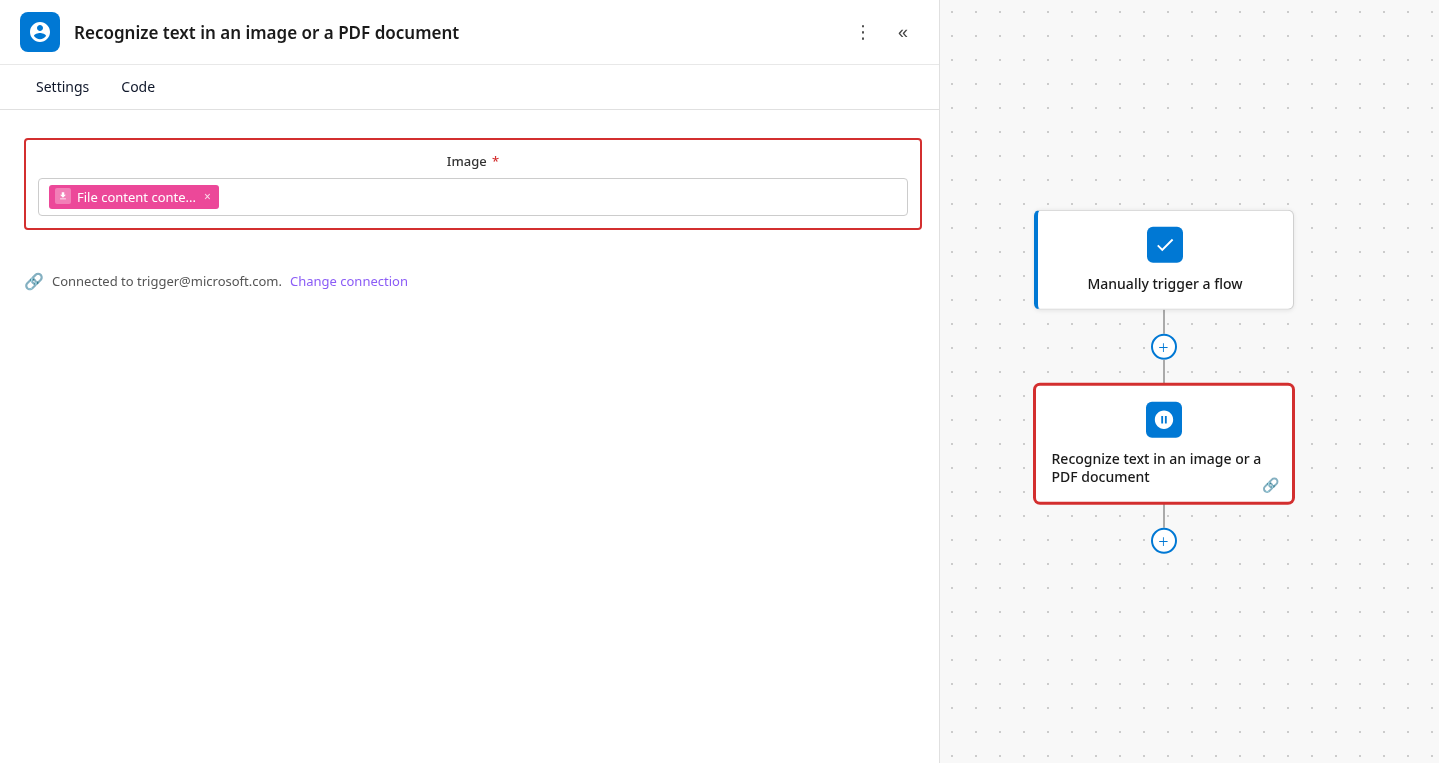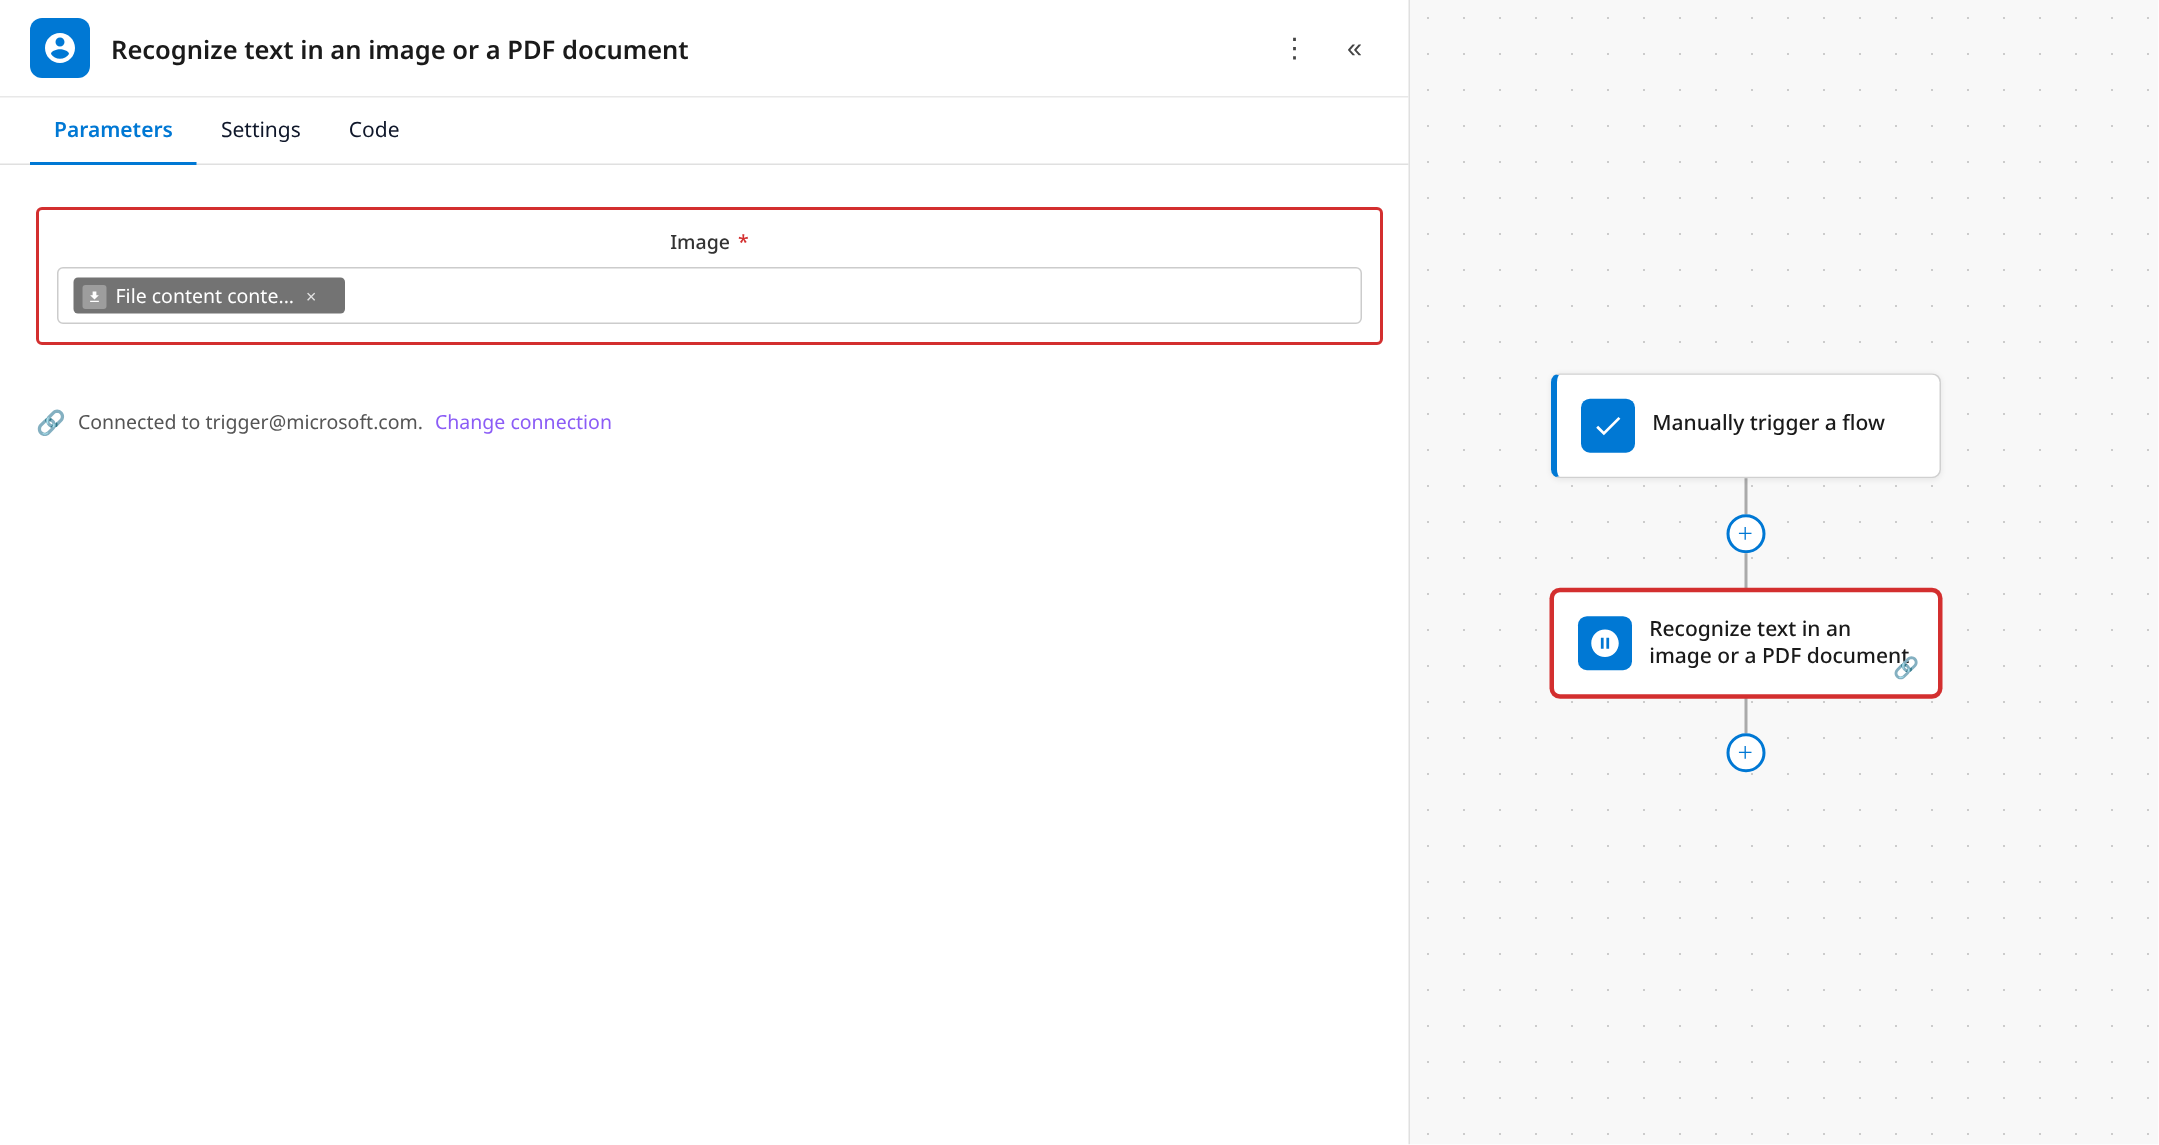--- a/index.html
+++ b/index.html
@@ -136,25 +136,25 @@
       border-radius: 4px;
       padding: 6px 10px;
       min-height: 38px;
       display: flex;
       align-items: center;
       background: #fff;
     }
 
     .token {
       display: inline-flex;
-      align-items: flex-end;
+      align-items: flex-start;
       gap: 6px;
-      background: #737373;
+      background: #ec4899;
       color: white;
-      padding: 3px 19px 3px 6px;
+      padding: 3px 8px 3px 6px;
       border-radius: 3px;
       font-size: 13px;
     }
 
     .token-icon {
       width: 16px;
       height: 16px;
       background: rgba(255,255,255,0.3);
       border-radius: 2px;
       display: flex;
@@ -216,20 +216,21 @@
       background: #fff;
       border: 1px solid #d0d0d0;
       border-radius: 6px;
       width: 260px;
       display: flex;
       align-items: center;
       gap: 12px;
       padding: 16px 16px;
       box-shadow: 0 1px 4px rgba(0,0,0,0.08);
       position: relative;
+      flex-direction: column;
     }
 
     .flow-node.trigger {
       border-left: 4px solid #0078d4;
     }
 
     .flow-node.selected {
       border: 2px solid #d32f2f;
       box-shadow: 0 0 0 1px #d32f2f;
     }
@@ -306,21 +307,20 @@
       </svg>
     </div>
     <span class="panel-title">Recognize text in an image or a PDF document</span>
     <div class="header-actions">
       <button class="icon-btn">⋮</button>
       <button class="icon-btn">«</button>
     </div>
   </div>
 
   <div class="tabs">
-    <button class="tab active">Parameters</button>
     <button class="tab">Settings</button>
     <button class="tab">Code</button>
   </div>
 
   <div class="panel-body">
 
     
     <div class="field-section">
       <div class="field-label">
         <span>Image</span><span class="required"> *</span>

